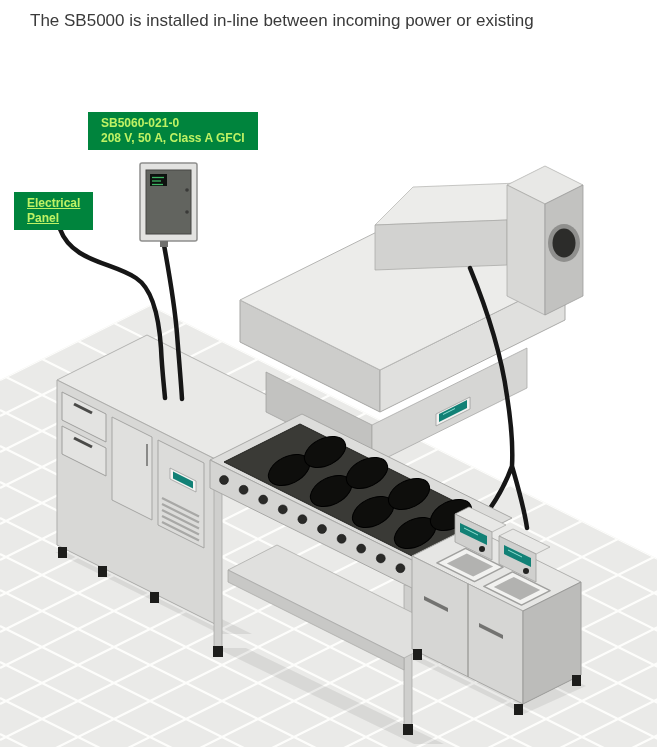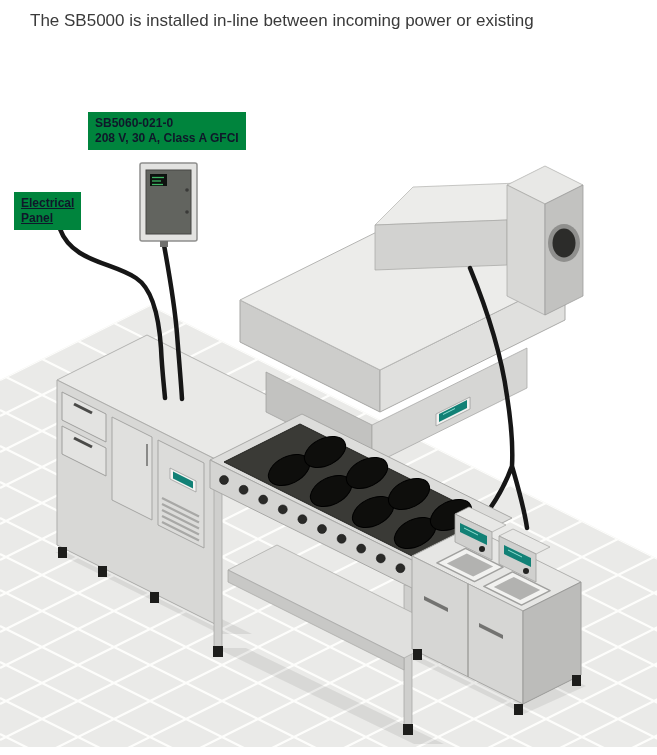--- a/index.html
+++ b/index.html
@@ -6,39 +6,39 @@
   html,body { background:#ffffff; }
   body { width:657px; height:755px; font-family:"Liberation Sans", sans-serif; }
   .page { position:relative; width:657px; height:755px; background:#ffffff; overflow:hidden; }
   .intro {
     position:absolute; left:30px; top:9px; z-index:3;
     font-size:17px; line-height:24px; color:#3a3a3a; white-space:nowrap;
   }
   .scene { position:absolute; left:0; top:0; z-index:1; }
   .tag {
     position:absolute; z-index:4;
-    background:#00843D; color:#0f172a;
+    background:#00843D; color:#bef264;
     font-weight:bold; font-size:12px; line-height:15px;
-    padding:4px 7px; white-space:nowrap;
+    padding:4px 13px; white-space:nowrap;
   }
   .tag-device { left:88px; top:112px; }
   .tag-panel  { left:14px; top:192px;text-decoration:underline; }
 </style>
 </head>
 <body>
 
 <div class="page">
 
   <div class="intro">
     <div>The SB5000 is installed in-line between incoming power or existing</div>
   </div>
 
   <div class="tag tag-device">
     <div>SB5060-021-0</div>
-    <div>208 V, 30 A, Class A GFCI</div>
+    <div>208 V, 50 A, Class A GFCI</div>
   </div>
 
   <div class="tag tag-panel">
     <div>Electrical</div>
     <div>Panel</div>
   </div>
 
   <svg class="scene" width="657" height="755" viewBox="0 0 657 755">
     <defs>
       <clipPath id="floorClip">

